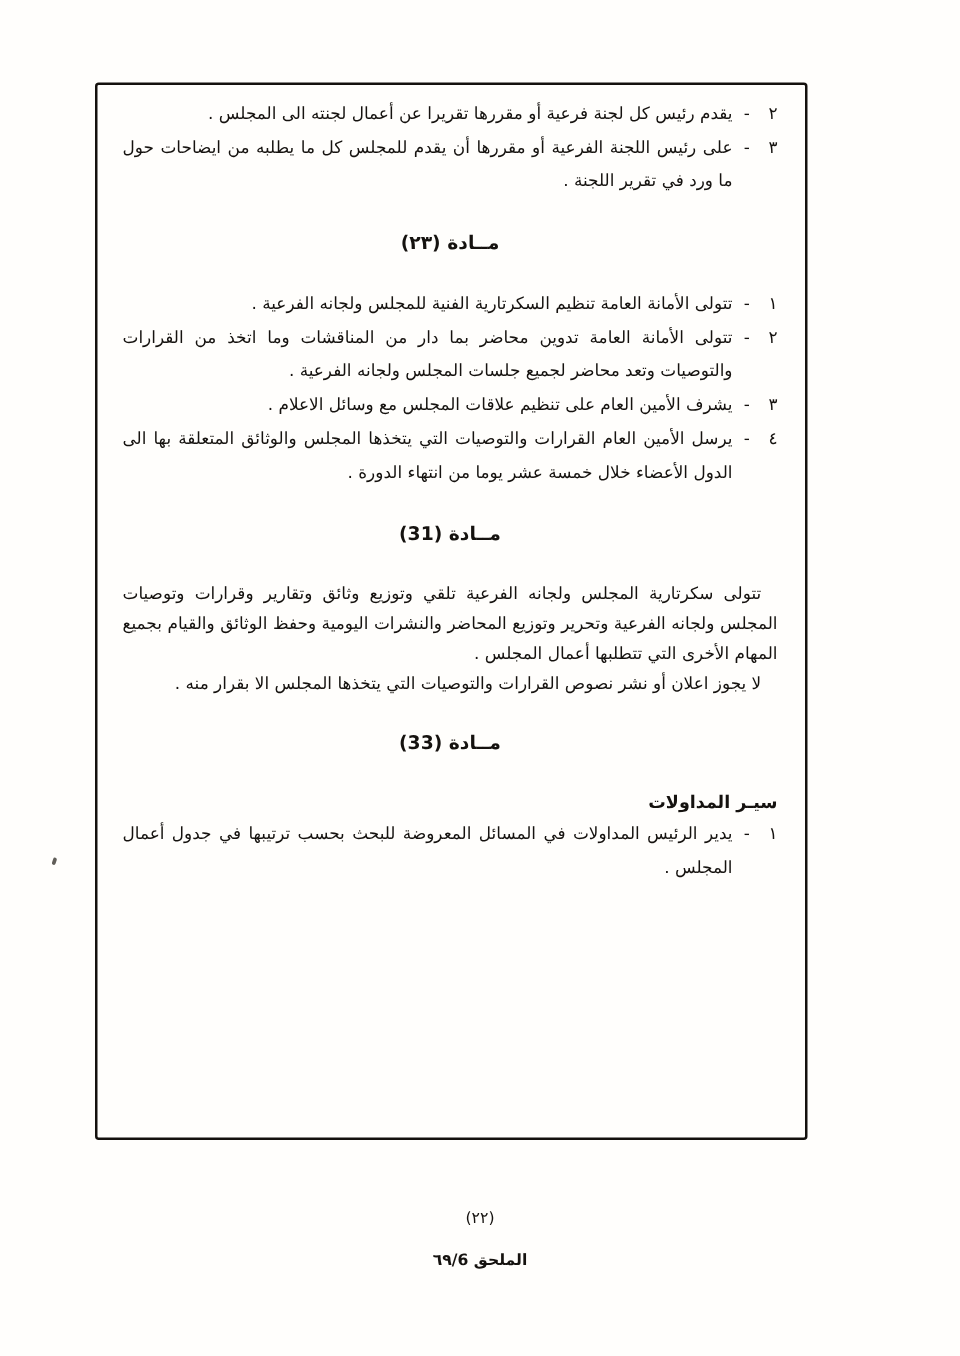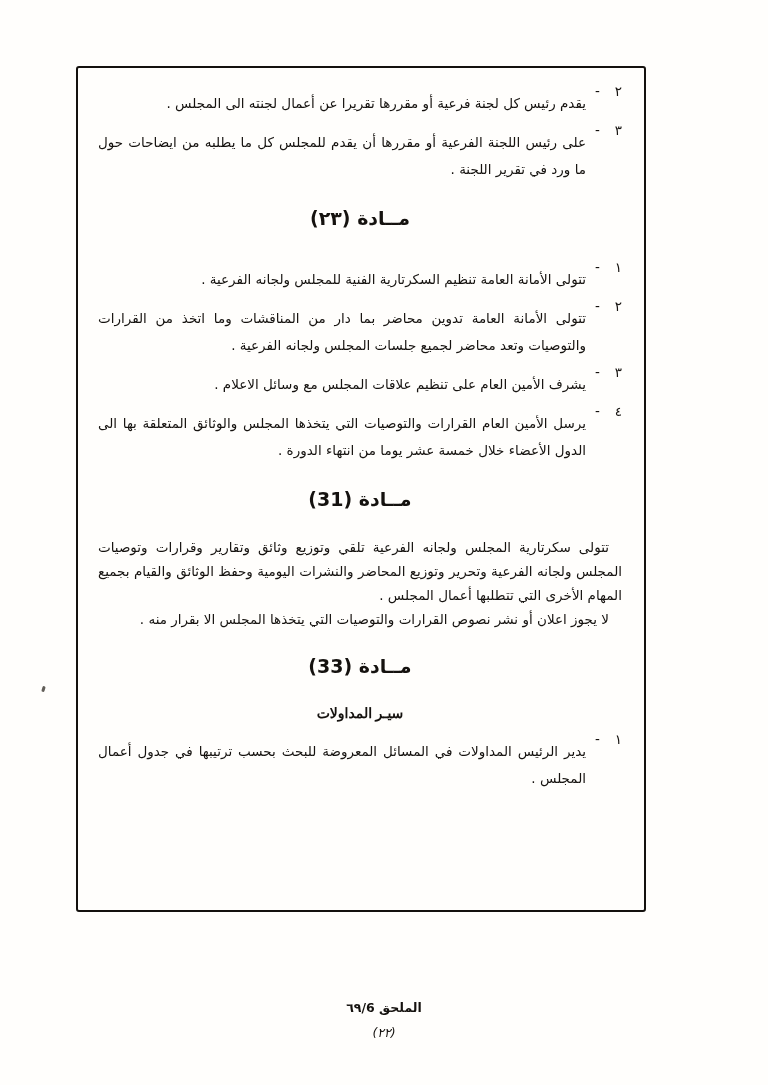--- a/index.html
+++ b/index.html
@@ -30,41 +30,40 @@
   }
   .item {
     display: flex;
     gap: 6px;
     font-size: 13.5px;
     line-height: 27px;
     text-align: justify;
   }
   .item .num { flex: 0 0 13px; text-align: right; }
   .item .sep { flex: 0 0 11px; text-align: center; }
-  .item .text { flex: 1; margin-top: 12px; }
+  .item .text { flex: 1; }
   .article-title {
     text-align: center;
     font-weight: bold;
-    font-size: 19px;
+    font-size: 15px;
     line-height: 27px;
     margin: 22px 0;
     letter-spacing: 0.3px;
   }
   .para {
     font-size: 13.5px;
     line-height: 24px;
     text-align: justify;
     text-indent: 13px;
   }
   .section-heading {
     font-weight: bold;
     font-size: 14px;
     line-height: 24px;
-    text-align: center;
-    font-family: Liberation Serif, serif;
+    text-align: right;
   }
   .speck {
     position: absolute;
     left: 42px;
     top: 686px;
     width: 3px;
     height: 6px;
     background: #3a362f;
     border-radius: 2px;
     transform: rotate(18deg);
@@ -75,27 +74,26 @@
     top: 1000px;
     left: 0;
     width: 100%;
     text-align: center;
     direction: rtl;
     font-weight: bold;
     font-size: 12.5px;
   }
   .footer-page {
     position: absolute;
-    top: 1025px;
+    top: 966px;
     left: 0;
     width: 100%;
     text-align: center;
     direction: rtl;
     font-size: 12.5px;
-    font-style: italic;
   }
 </style>
 </head>
 <body>
 
 <div class="page">
 
   <div class="frame">
 
     <div class="item">

